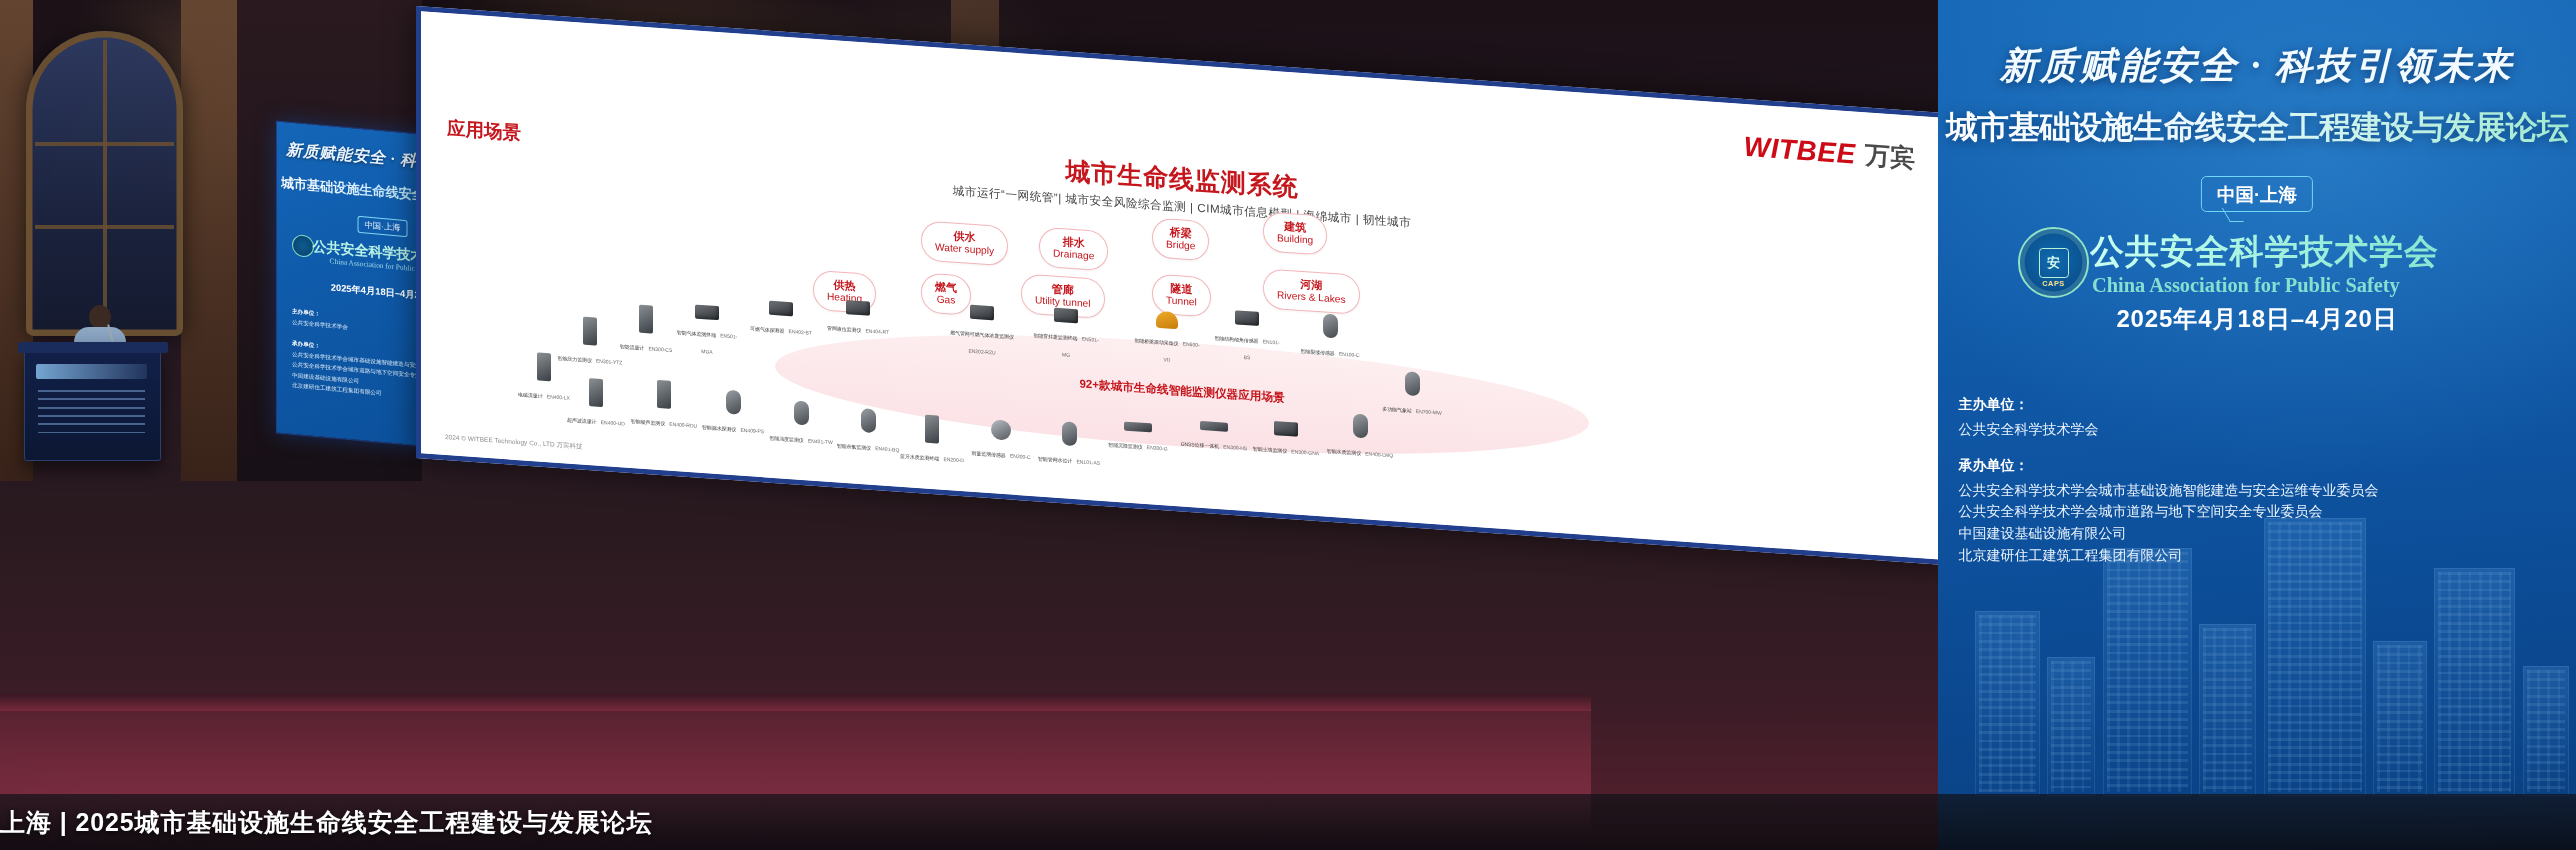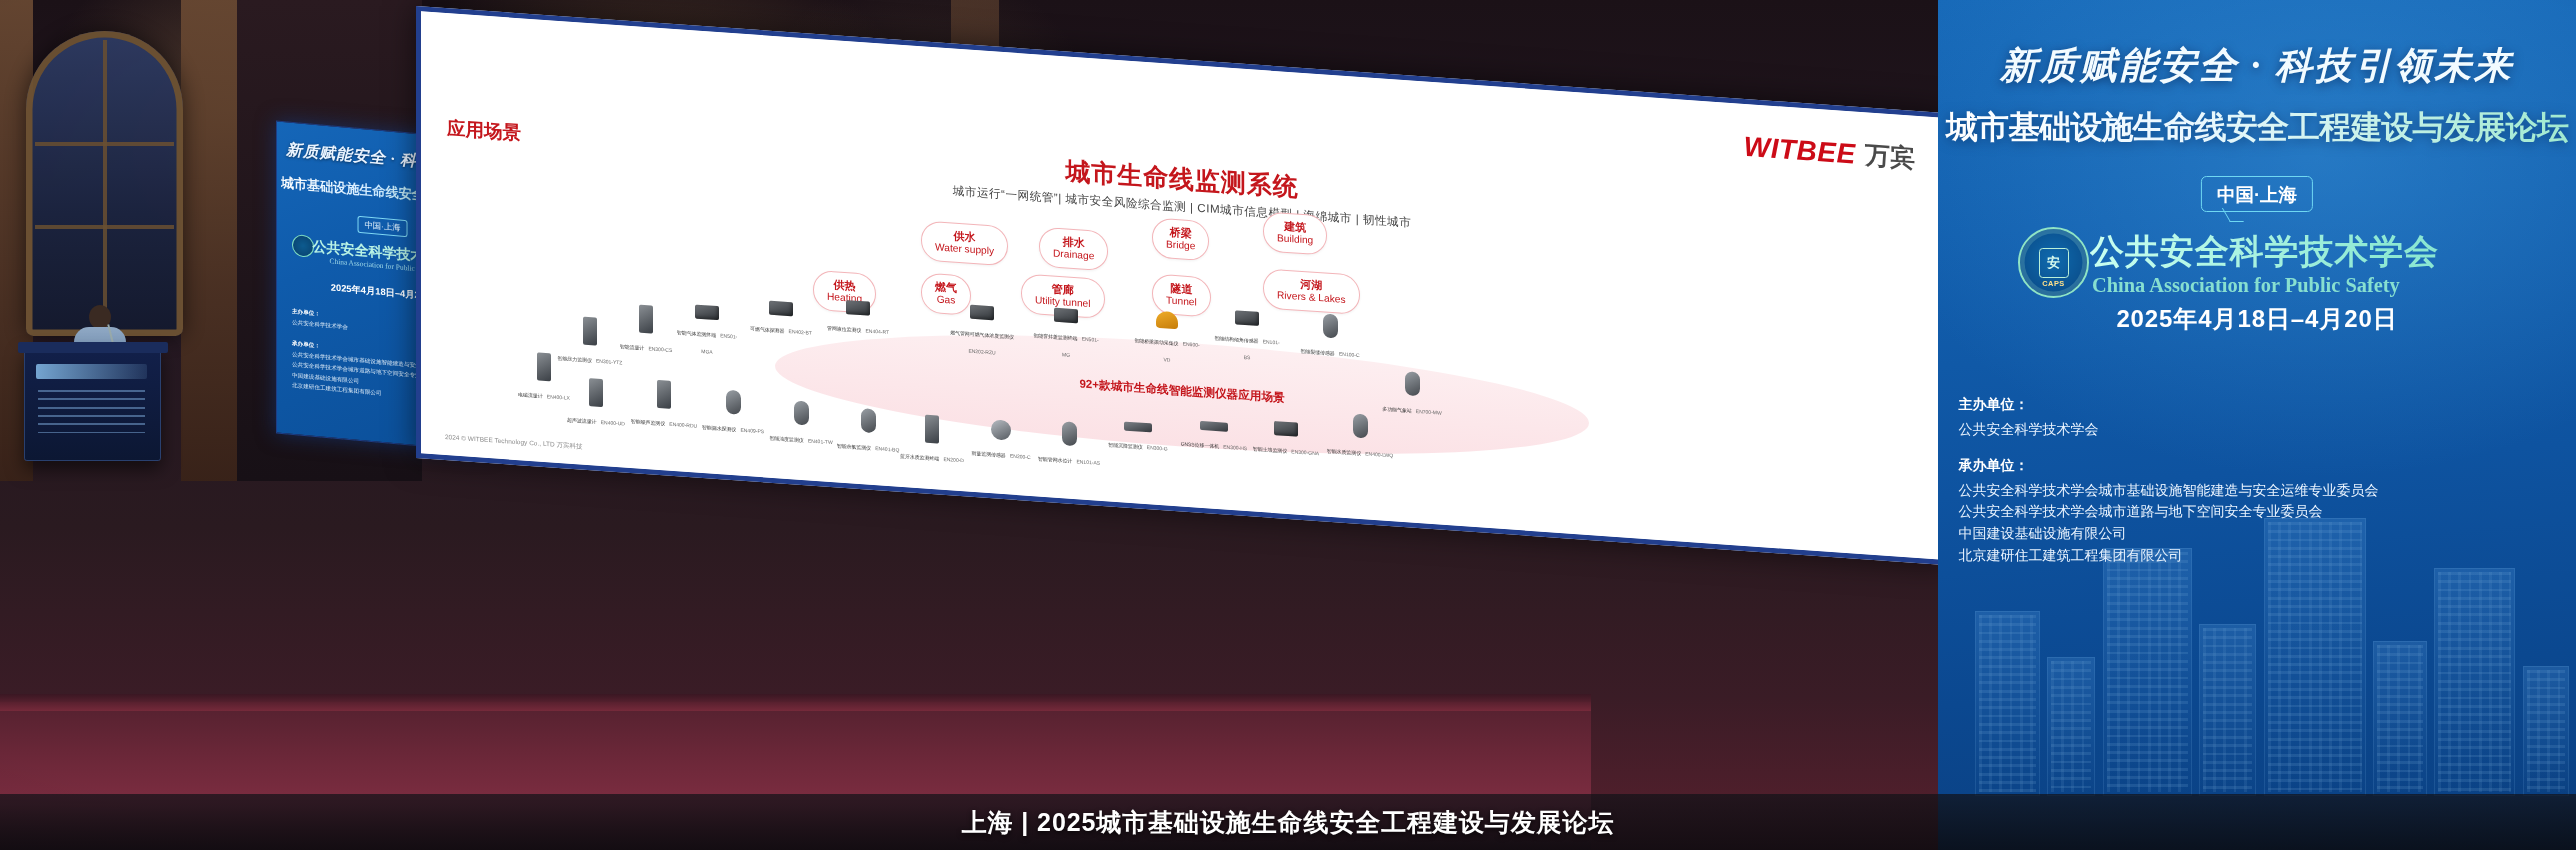--- a/index.html
+++ b/index.html
@@ -157,21 +157,21 @@
     color:#fff;font-size:24px;font-weight:800;letter-spacing:0.9px;white-space:nowrap;}
 
   .rw-org{position:absolute;left:20.4px;top:396px;width:611px;color:#eaf4ff;}
   .rw-org .hd{font-size:14px;font-weight:800;color:#fff;margin-bottom:4.6px;}
   .rw-org .ln{font-size:14px;line-height:1.55;}
   .rw-org .blk{margin-bottom:16.7px;}
 
   
   .capbar{position:absolute;left:0;bottom:0;width:2576px;height:56px;
     background:linear-gradient(180deg,rgba(18,18,24,.72),rgba(10,10,14,.86));
-    display:flex;align-items:center;justify-content:center;}
+    display:flex;align-items:center;}
   .capbar .txt{color:#fff;font-size:25px;font-weight:700;letter-spacing:0.9px;
     text-shadow:0 1.9px 5.6px rgba(0,0,0,.8);white-space:nowrap;}
 
   .vignette{position:absolute;inset:0;pointer-events:none;
     background:radial-gradient(ellipse 120% 120% at 50% 45%, rgba(0,0,0,0) 55%, rgba(0,0,0,.45) 100%);}
 </style>
 </head>
 <body>
 
 <div id="stage">

